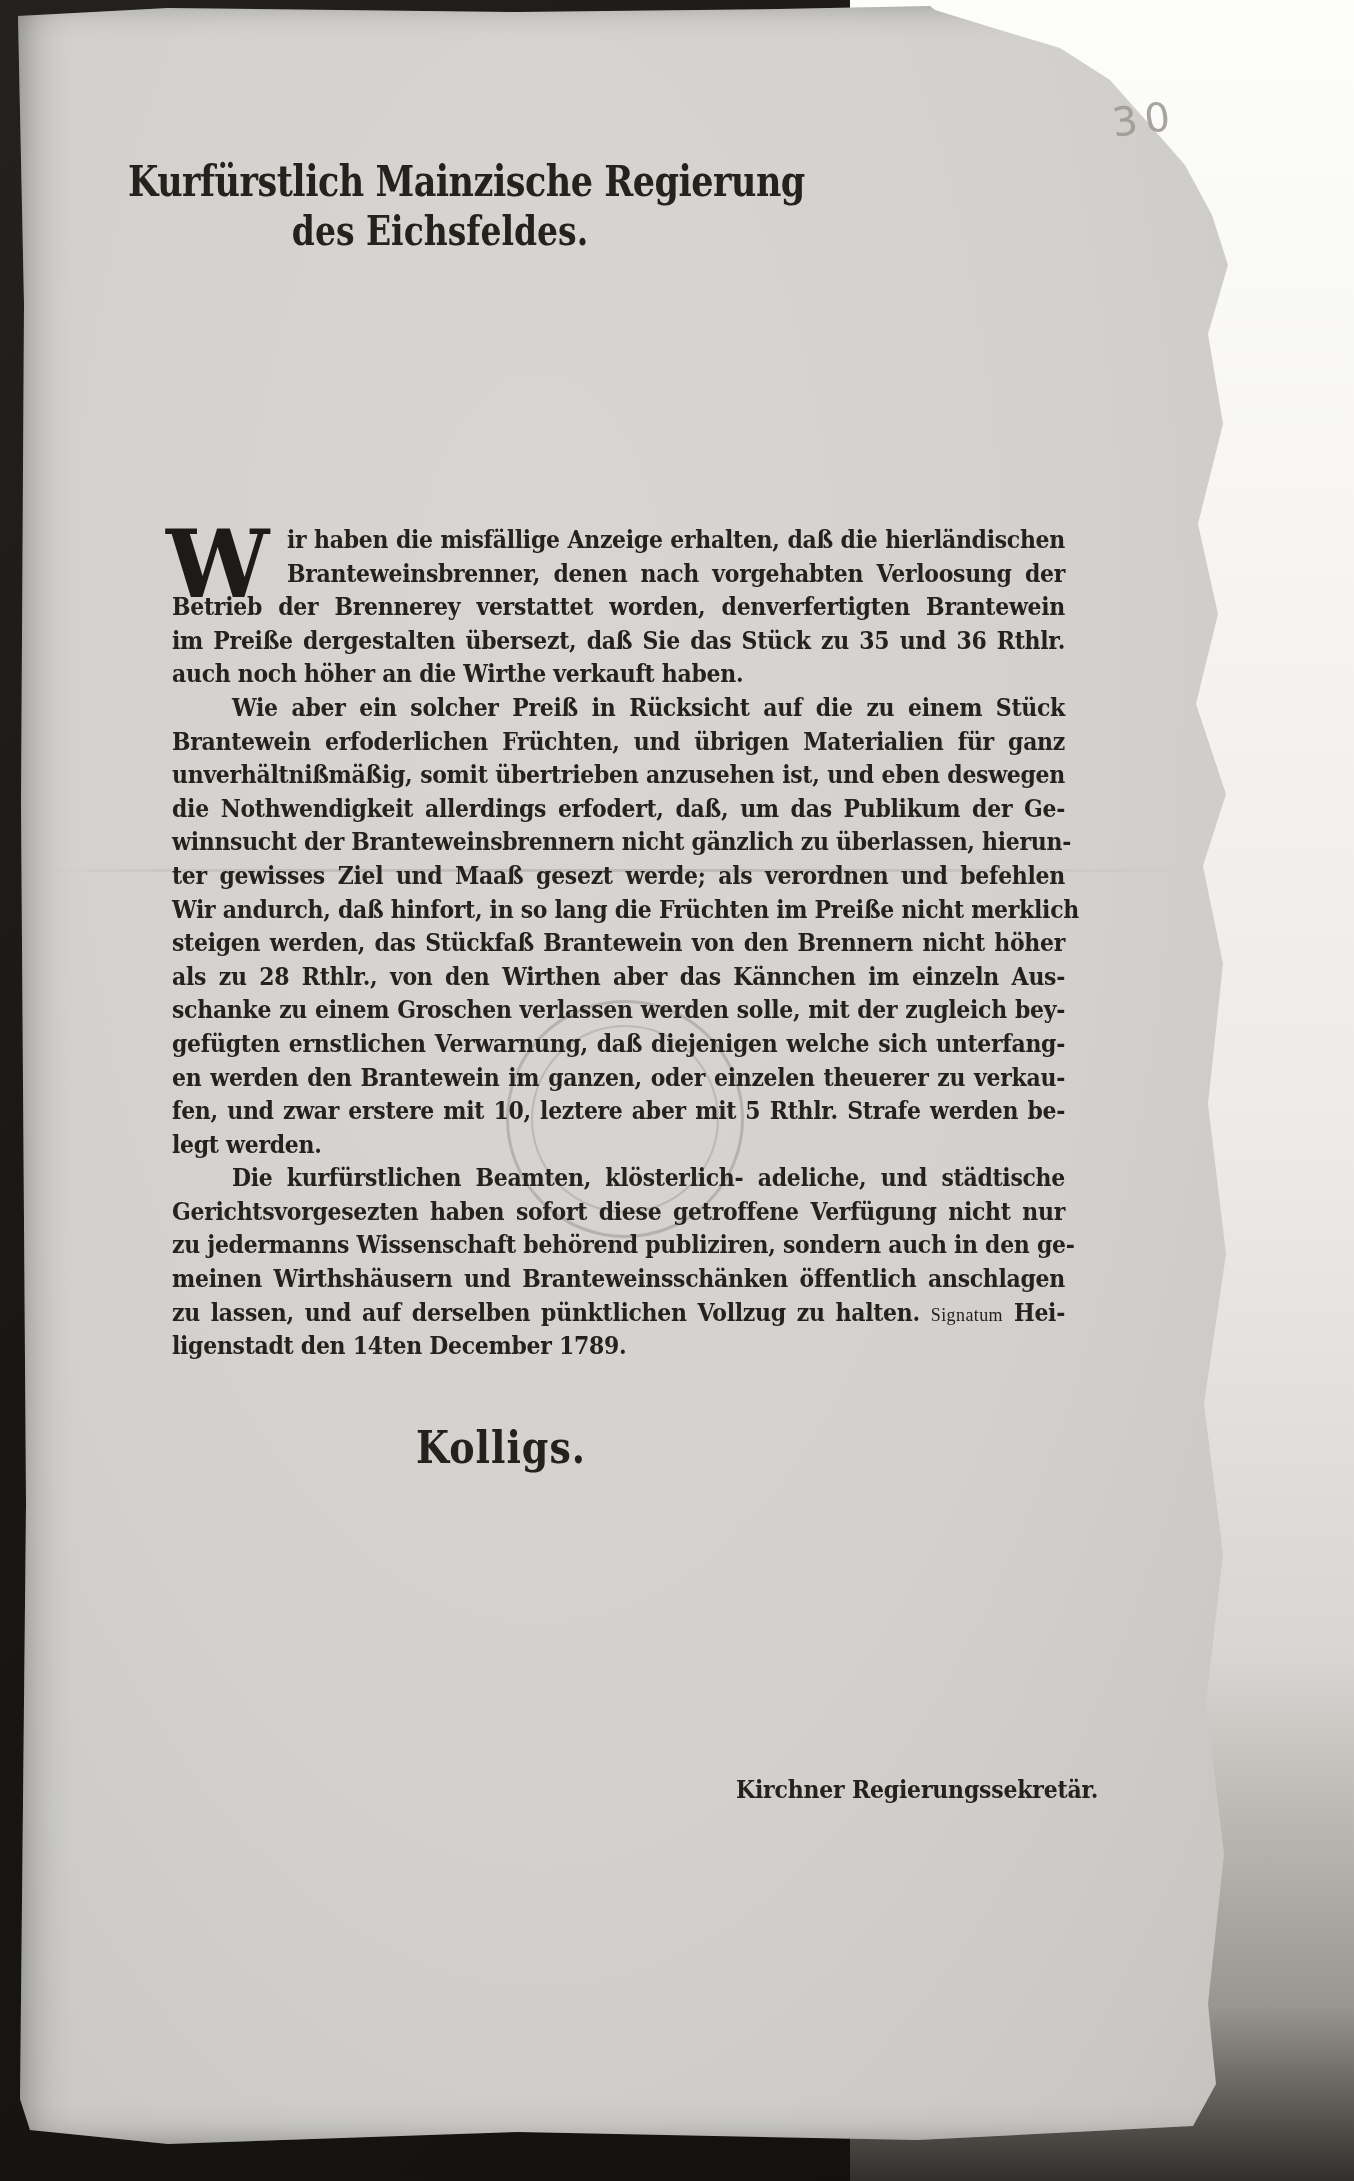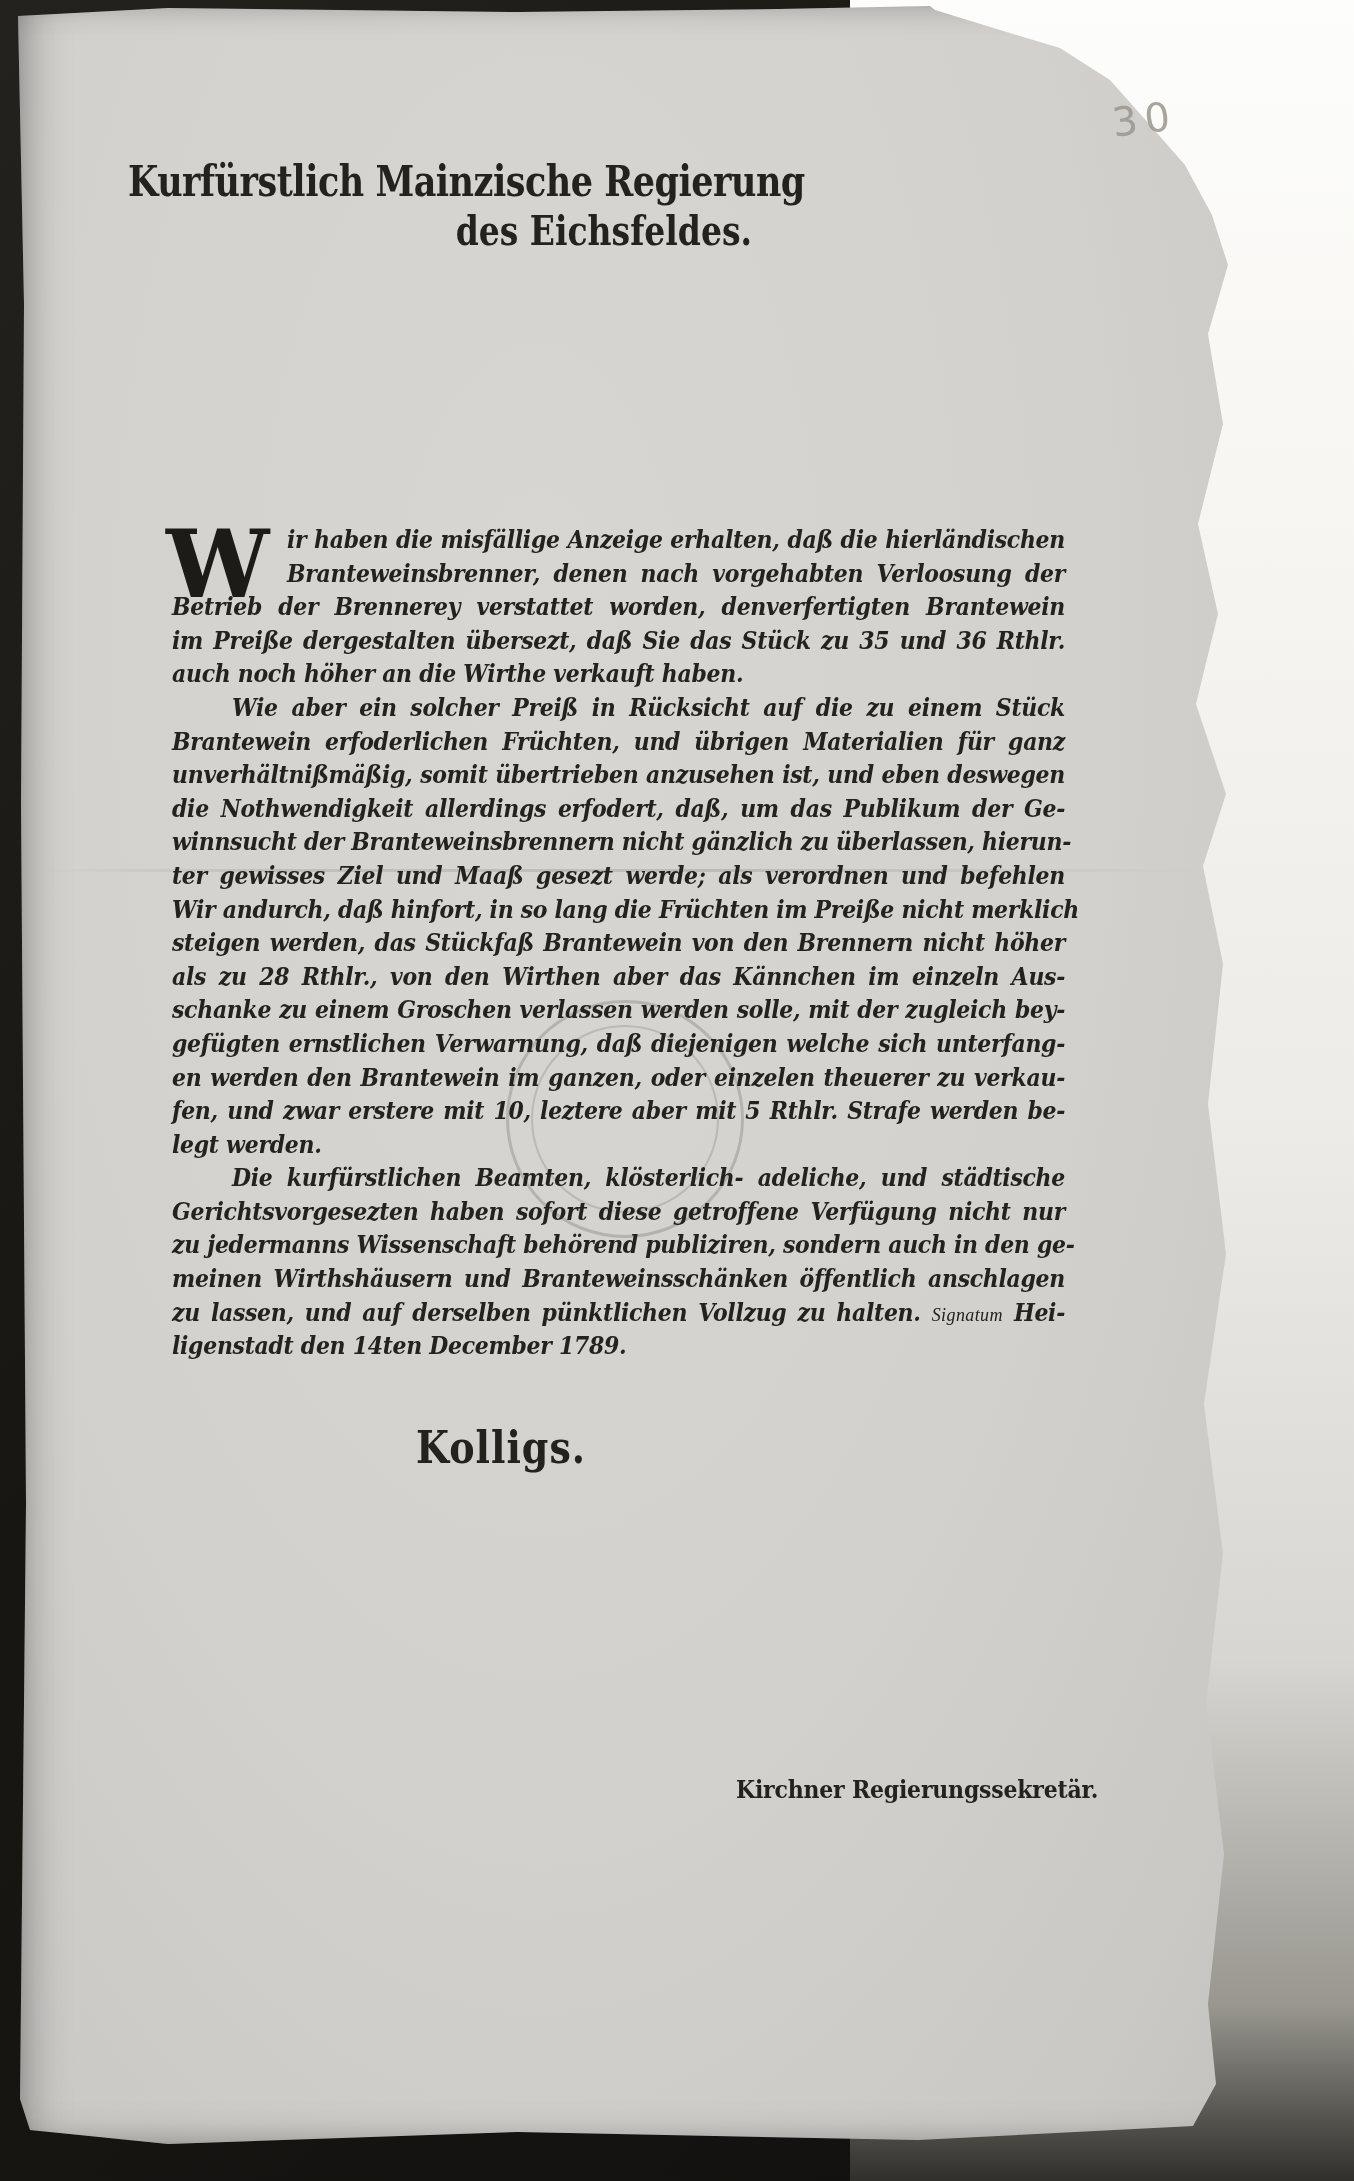--- a/index.html
+++ b/index.html
@@ -32,27 +32,27 @@
 
   
   .crease{position:absolute;left:40px;top:869px;width:1160px;height:3px;
           background:linear-gradient(90deg,transparent,rgba(90,88,82,.16) 20%,rgba(90,88,82,.2) 60%,transparent);}
 
   
   .pencil{position:absolute;left:1112px;top:96px;font-family:"DejaVu Sans",sans-serif;
           font-size:40px;color:#99978f;transform:rotate(-7deg);letter-spacing:7px;opacity:.85;}
 
   
-  .title{position:absolute;left:128px;top:160px;width:624px;text-align:right;white-space:nowrap;}
+  .title{position:absolute;left:128px;top:160px;width:624px;text-align:center;white-space:nowrap;}
   .title-l1{font-size:35px;font-weight:700;letter-spacing:-.5px;transform:scaleY(1.25);}
   .title-l2{font-size:33px;font-weight:700;margin-top:10px;transform:scaleY(1.25);}
 
   
   .textblock{position:absolute;left:172px;top:524px;width:893px;
-             font-size:22px;font-weight:700;letter-spacing:-.3px;font-style:italic;}
+             font-size:22px;font-weight:700;letter-spacing:-.3px;}
   .bodyline{height:33.6px;line-height:33.6px;text-align:justify;text-align-last:justify;
             transform:scaleY(1.06);white-space:nowrap;}
   .lastline{text-align-last:left;}
   .droppad{padding-left:115px;}
   .parindent{text-indent:60px;}
   .dropcap{position:absolute;left:166px;top:518px;font-size:92px;line-height:1;
            font-weight:700;color:#1d1b17;transform:scaleY(1.02);}
   .latin{font-family:"Liberation Serif",serif;font-weight:400;font-size:18px;letter-spacing:.4px;}
 
   

